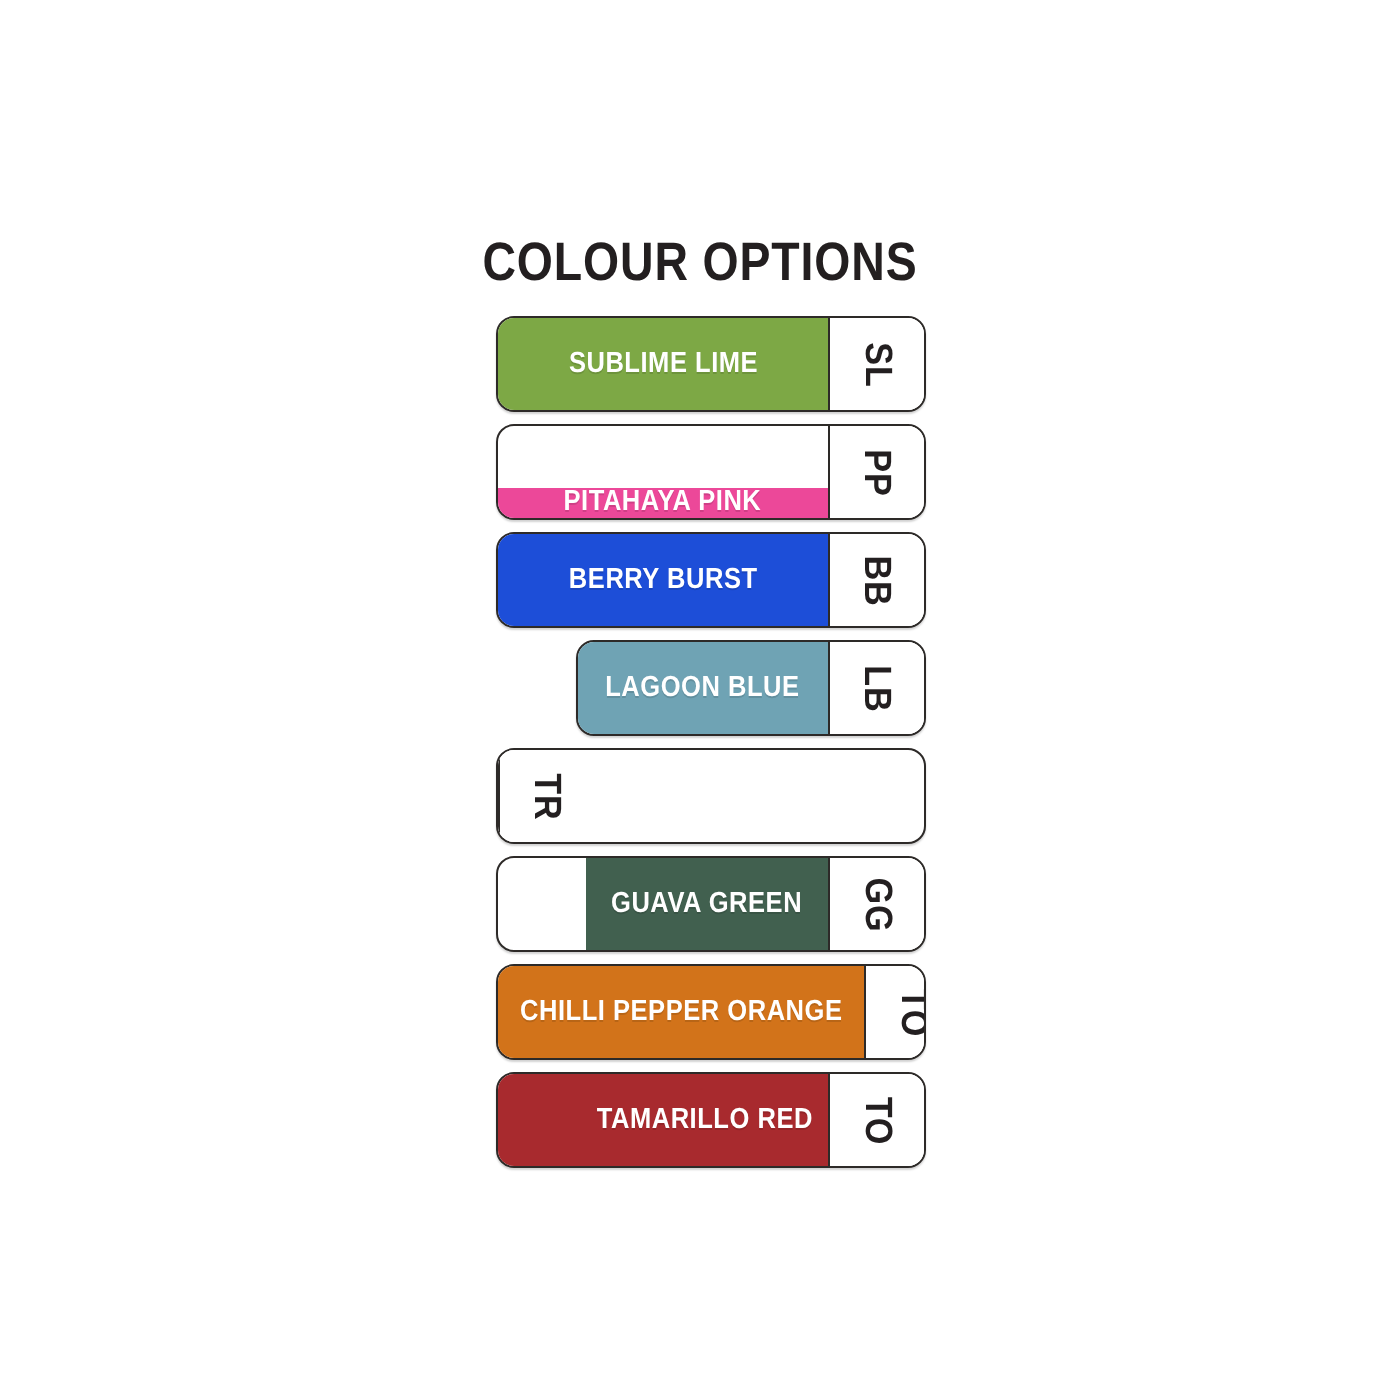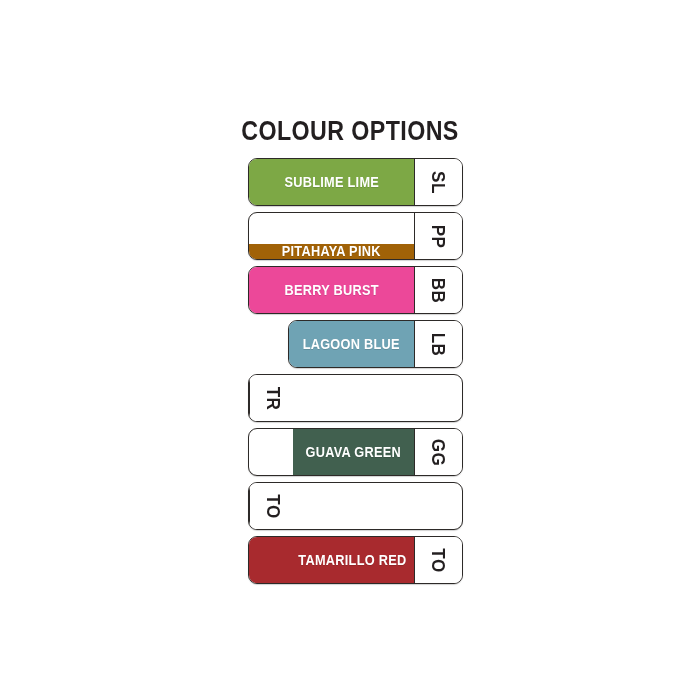--- a/index.html
+++ b/index.html
@@ -121,30 +121,30 @@
     <div class="swatch-row" style="border-color: rgb(45, 42, 40);">
       <div class="swatch-color" style="background: rgb(125, 168, 69);">
         <span class="swatch-label" style="color: rgb(255, 255, 255);">SUBLIME LIME</span>
       </div>
       <div class="swatch-code-cell" style="background: rgb(255, 255, 255); border-left-color: rgb(45, 42, 40);">
         <span class="swatch-code">SL</span>
       </div>
     </div>
 
     <div class="swatch-row" style="border-color: rgb(45, 42, 40);">
-      <div class="swatch-color" style="background: #a16207; margin-top: 31px;">
+      <div class="swatch-color" style="background: #ec4899; margin-top: 31px;">
         <span class="swatch-label" style="color: rgb(255, 255, 255);">PITAHAYA PINK</span>
       </div>
       <div class="swatch-code-cell" style="background: rgb(255, 255, 255); border-left-color: rgb(45, 42, 40);">
         <span class="swatch-code">PP</span>
       </div>
     </div>
 
     <div class="swatch-row" style="border-color: rgb(45, 42, 40);">
-      <div class="swatch-color" style="background: #ec4899;">
+      <div class="swatch-color" style="background: #1d4ed8;">
         <span class="swatch-label" style="color: rgb(255, 255, 255);">BERRY BURST</span>
       </div>
       <div class="swatch-code-cell" style="background: rgb(255, 255, 255); border-left-color: rgb(45, 42, 40);">
         <span class="swatch-code">BB</span>
       </div>
     </div>
 
     <div class="swatch-row" style="border-color: rgb(45, 42, 40); margin-left: 40px;">
       <div class="swatch-color" style="background: rgb(111, 163, 180);">
         <span class="swatch-label" style="color: rgb(255, 255, 255);">LAGOON BLUE</span>
@@ -163,20 +163,23 @@
     <div class="swatch-row" style="border-color: rgb(45, 42, 40); padding-left: 44px;">
       <div class="swatch-color" style="background: rgb(65, 96, 79);">
         <span class="swatch-label" style="color: rgb(255, 255, 255);">GUAVA GREEN</span>
       </div>
       <div class="swatch-code-cell" style="background: rgb(255, 255, 255); border-left-color: rgb(45, 42, 40);">
         <span class="swatch-code">GG</span>
       </div>
     </div>
 
     <div class="swatch-row" style="border-color: rgb(45, 42, 40);">
+      <div class="swatch-color" style="background: rgb(210, 115, 26);">
+        <span class="swatch-label" style="color: rgb(255, 255, 255);">CHILLI PEPPER ORANGE</span>
+      </div>
       <div class="swatch-code-cell" style="background: rgb(255, 255, 255); border-left-color: rgb(45, 42, 40);">
         <span class="swatch-code">TO</span>
       </div>
     </div>
 
     <div class="swatch-row" style="border-color: rgb(45, 42, 40);">
       <div class="swatch-color" style="background: rgb(168, 42, 46); justify-content: flex-end;">
         <span class="swatch-label" style="color: rgb(255, 255, 255);">TAMARILLO RED</span>
       </div>
       <div class="swatch-code-cell" style="background: rgb(255, 255, 255); border-left-color: rgb(45, 42, 40);">

